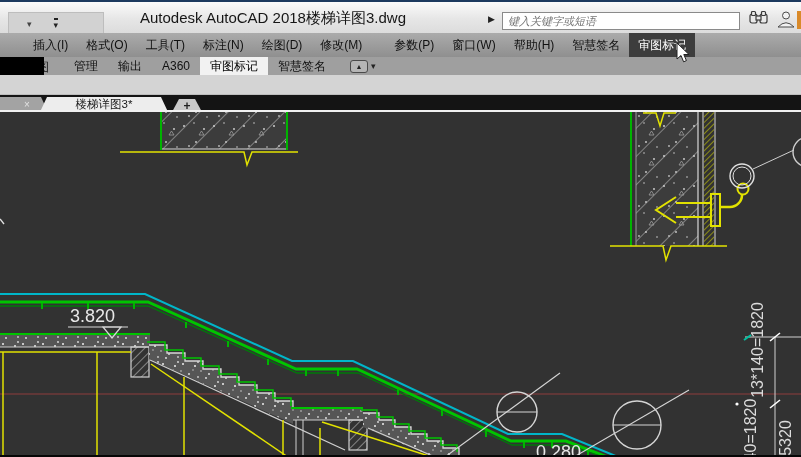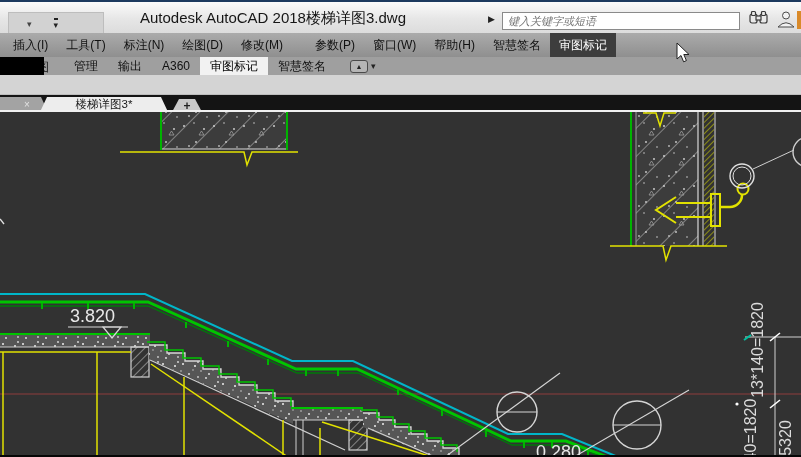--- a/index.html
+++ b/index.html
@@ -18,21 +18,21 @@
   .title .doc{}
   .navarrow{position:absolute;left:488px;top:12px;font-size:9px;color:#222;}
   .searchbox{position:absolute;left:502px;top:10px;width:238px;height:18px;
     border:1px solid #8a8a8a;background:#fff;font-style:italic;font-size:11px;
     color:#8f8f8f;padding:0 5px;box-sizing:border-box;outline:none;}
   .tb-icon{position:absolute;top:8px;}
   .orange-sliver{position:absolute;right:0;top:9px;width:4px;height:18px;background:#d98a2a;}
   
   .menubar{position:absolute;top:33px;left:0;width:801px;height:24px;
     background:linear-gradient(#ababab,#8f8f8f);display:flex;align-items:center;
-    padding-left:4px;box-sizing:border-box;font-size:12px;color:#111;}
+    padding-left:24px;box-sizing:border-box;font-size:12px;color:#111;}
   .menu-item{padding:4px 9px;white-space:nowrap;cursor:default;}
   .menu-item.hot{background:#3d3d3d;color:#fff;}
   
   .ribbontabs{position:absolute;top:57px;left:0;width:801px;height:18px;
     background:#9f9f9f;display:flex;align-items:center;font-size:12px;color:#111;
     padding-left:20px;box-sizing:border-box;overflow:hidden;margin-left:44px;}
   .part-char{position:absolute;left:-7px;top:2px;width:14px;overflow:hidden;}
   .rtab{padding:2px 10px;white-space:nowrap;}
   .rtab.active{background:#f2f2f2;color:#000;}
   .roverflow{margin-left:14px;display:flex;align-items:center;}
@@ -86,20 +86,21 @@
     </svg>
     <svg class="tb-icon" style="left:776px" width="20" height="18">
       <circle cx="10" cy="5.5" r="3.5" fill="#f2f2f2" stroke="#4a4a4a"></circle>
       <path d="M2,17 Q10,8.5 18,17 Z" fill="#f2f2f2" stroke="#4a4a4a"></path>
     </svg>
     <div class="orange-sliver"></div>
   </div>
 
   <div class="menubar">
     <span class="menu-item">插入(I)</span>
+    <span class="menu-item">格式(O)</span>
     <span class="menu-item">工具(T)</span>
     <span class="menu-item">标注(N)</span>
     <span class="menu-item">绘图(D)</span>
     <span class="menu-item">修改(M)</span>
     <span class="menu-item" style="margin-left:14px">参数(P)</span>
     <span class="menu-item">窗口(W)</span>
     <span class="menu-item">帮助(H)</span>
     <span class="menu-item">智慧签名</span>
     <span class="menu-item hot">审图标记</span>
   </div>

